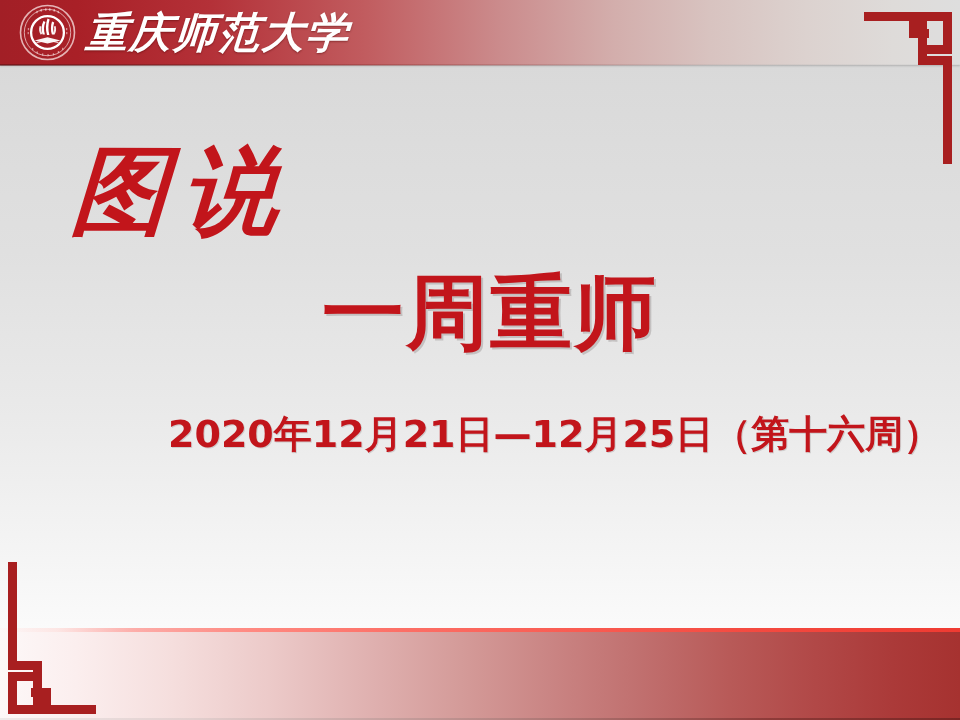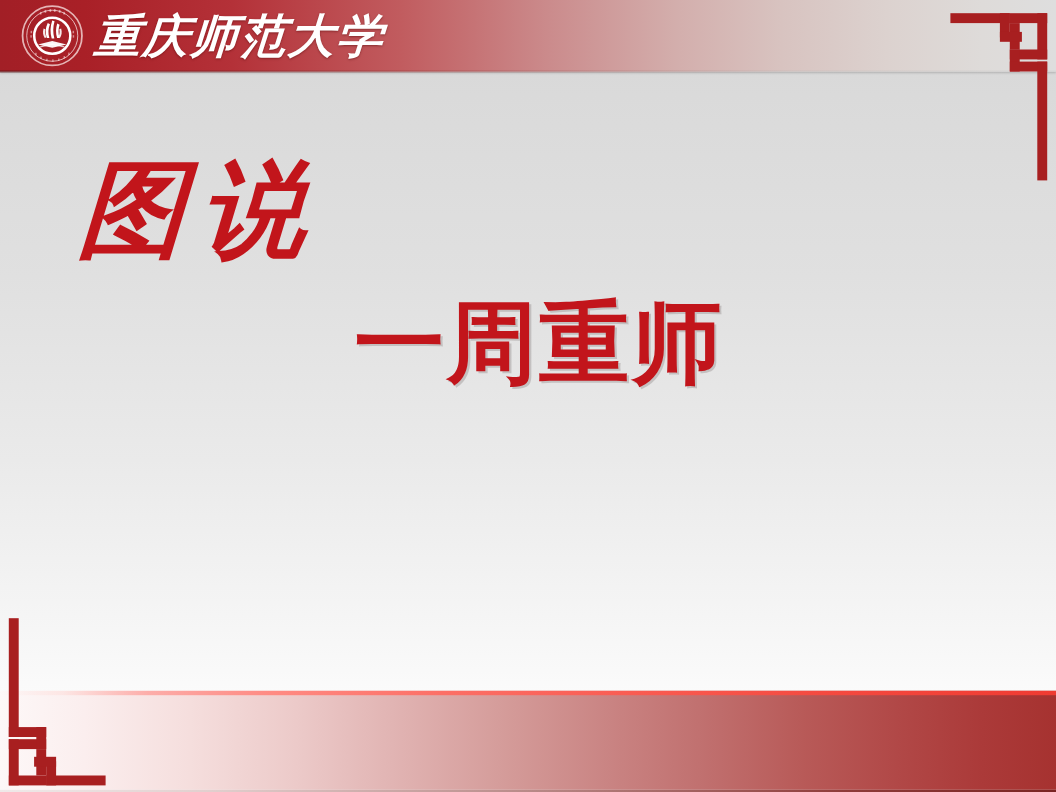--- a/index.html
+++ b/index.html
@@ -267,14 +267,15 @@
         <rect x="58" y="48" width="34" height="9"></rect>
         <rect x="83" y="48" width="9" height="108"></rect>
       </g>
     </svg>
   </div>
 
   <div id="title-main">图说</div>
 
   <div id="title-sub">一周重师</div>
 
+  <div id="date-line">2020年12月21日—12月25日（第十六周）</div>
 
 </div>
 
 </body></html>

